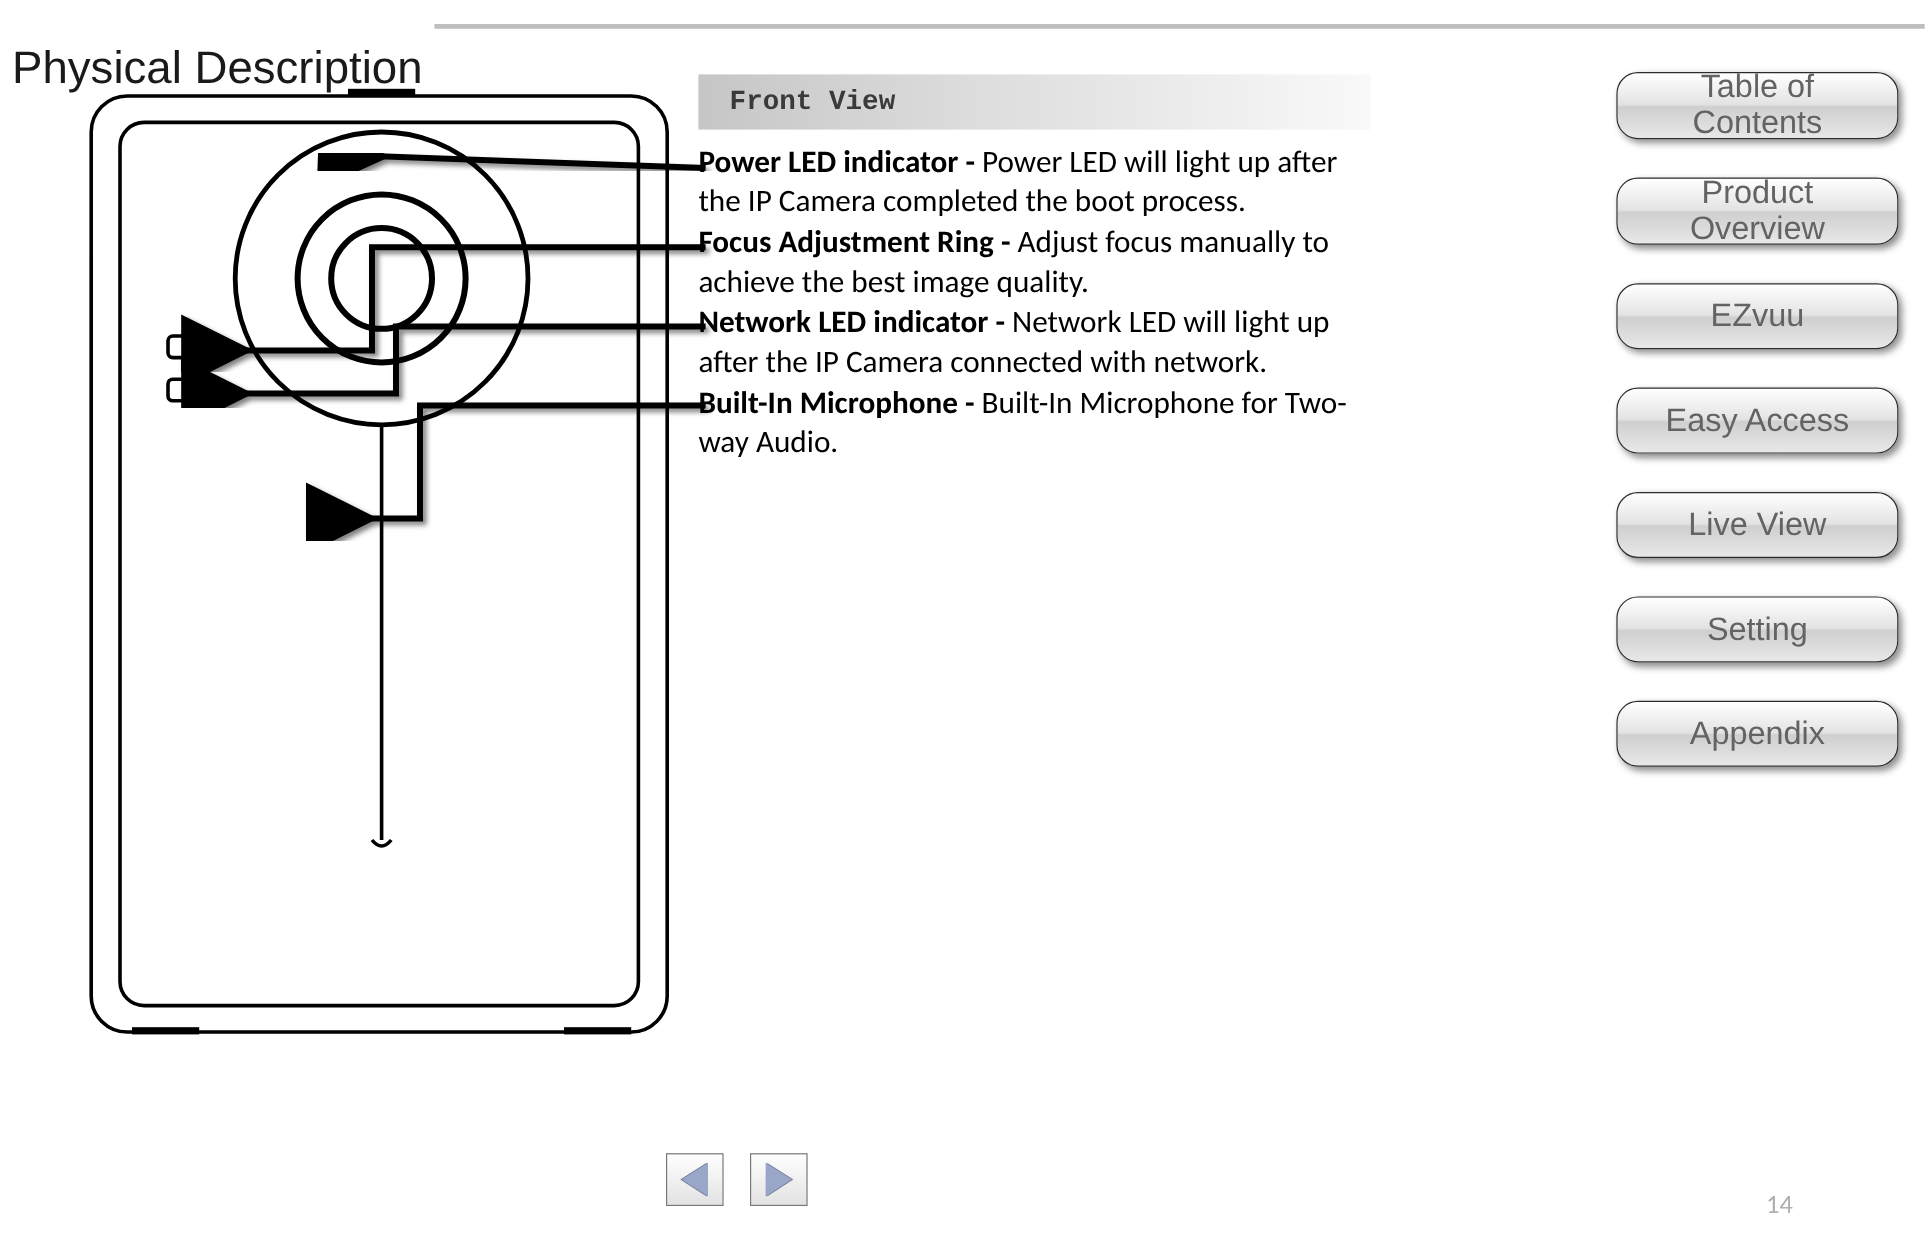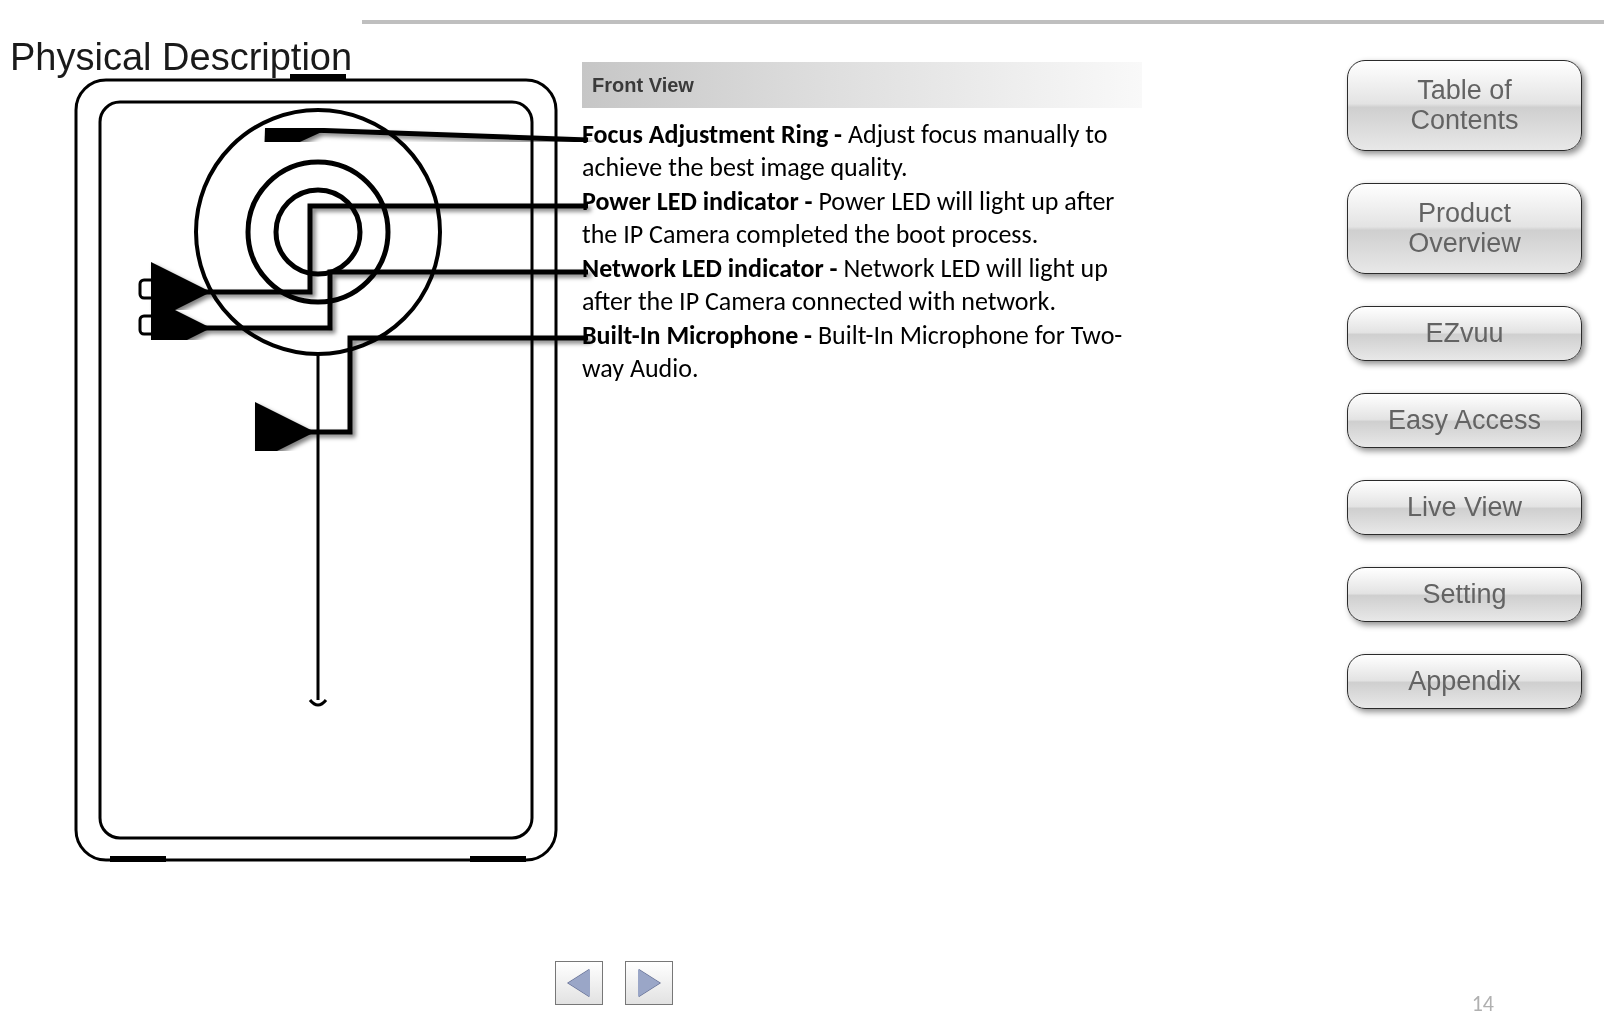--- a/index.html
+++ b/index.html
@@ -35,21 +35,21 @@
     top: 60px;
     width: 235px;
     display: flex;
     flex-direction: column;
     gap: 32px;
   }
   .nav-btn {
     display: flex;
     align-items: center;
     justify-content: center;
-    height: 91px;
+    height: 56px;
     border-radius: 18px;
     border: 1.5px solid #2b2b2b;
     background: linear-gradient(to bottom, #ffffff 0%, #e3e3e3 48%, #cfcfcf 52%, #e8e8e8 100%);
     box-shadow: 3px 3px 6px rgba(0,0,0,0.45);
     font-family: "Century Gothic", Arial, sans-serif;
     font-size: 27px;
     color: #636363;
     text-align: center;
     line-height: 1.1;
     white-space: pre-line;
@@ -71,26 +71,26 @@
   .desc-area {
     position: absolute;
     left: 582px;
     top: 62px;
     width: 560px;
   }
   .section-header {
     height: 46px;
     display: flex;
     align-items: center;
-    padding-left: 10px;
-    font-size: 20px;
+    padding-left: 26px;
+    font-size: 23px;
     font-weight: bold;
     color: #3a3a3a;
     background: linear-gradient(to right, #c6c6c6 0%, #dcdcdc 40%, #f9f9f9 100%);
-    font-family: Liberation Sans, sans-serif;
+    font-family: Liberation Mono, monospace;
   }
   .desc-body {
     margin-top: 10px;
     font-size: 26px;
     color: #000;
     line-height: 1.25;
     font-family: Calibri, Arial, sans-serif;
   }
   .desc-item { margin-bottom: 2px; }
   .desc-item b { font-weight: bold; }
@@ -187,24 +187,24 @@
 
   <polyline points="588,272 330,272 330,328 196,328" fill="none" stroke="#000" stroke-width="5" marker-end="url(#arrowL)" filter="url(#ds)"></polyline>
 
   <polyline points="588,338 350,338 350,432 300,432" fill="none" stroke="#000" stroke-width="5" marker-end="url(#arrowL)" filter="url(#ds)"></polyline>
 </svg>
 
 <div class="desc-area">
   <div class="section-header">Front View</div>
   <div class="desc-body">
     <div class="desc-item">
+      <b>Power LED indicator - </b><span>Power LED will light up after the IP Camera completed the boot process.</span>
+    </div>
+    <div class="desc-item">
       <b>Focus Adjustment Ring - </b><span>Adjust focus manually to achieve the best image quality.</span>
-    </div>
-    <div class="desc-item">
-      <b>Power LED indicator - </b><span>Power LED will light up after the IP Camera completed the boot process.</span>
     </div>
     <div class="desc-item">
       <b>Network LED indicator - </b><span>Network LED will light up after the IP Camera connected with network.</span>
     </div>
     <div class="desc-item">
       <b>Built-In Microphone - </b><span>Built-In Microphone for Two-way Audio.</span>
     </div>
   </div>
 </div>
 

